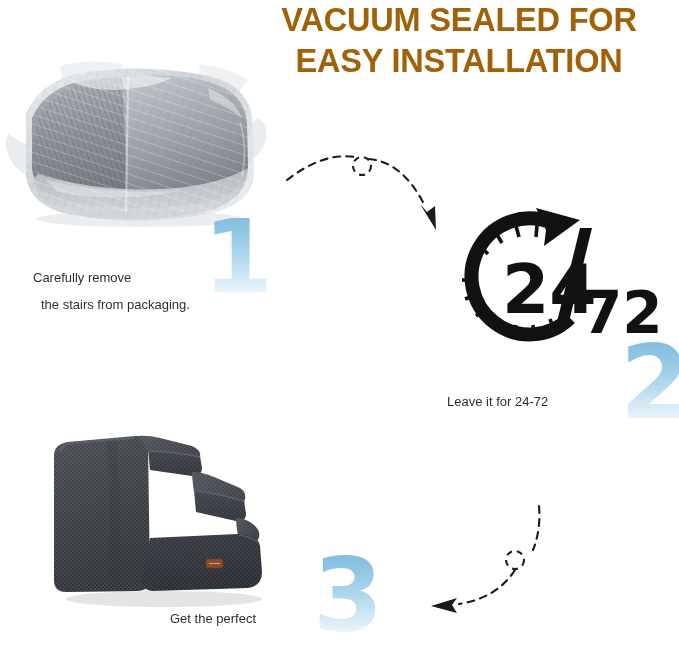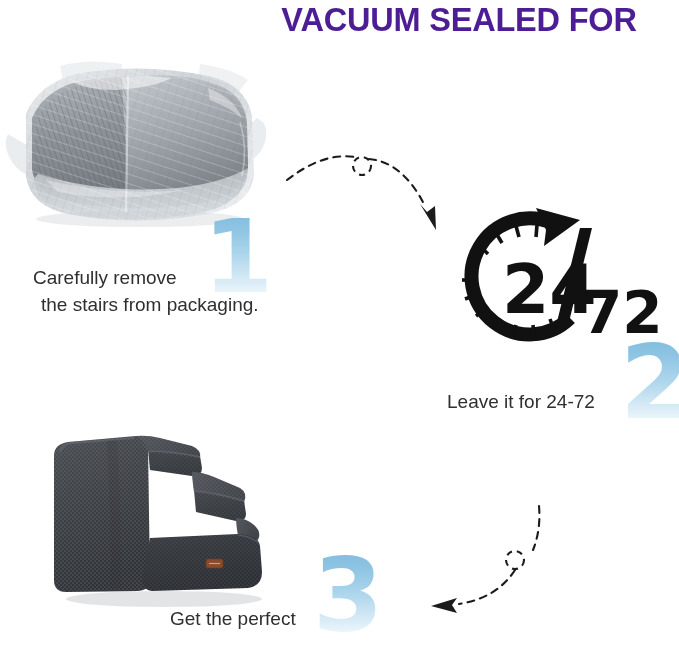--- a/index.html
+++ b/index.html
@@ -21,21 +21,21 @@
   .title {
     position: absolute;
     top: 0px;
     left: 239px;
     width: 440px;
     text-align: center;
     font-weight: bold;
     font-size: 32.5px;
     line-height: 41px;
     letter-spacing: -0.2px;
-    color: #4c1d95;
+    color: #a16207;
   }
   .title .tline { display: block; white-space: nowrap; }
   .title .tline.l2 { font-size: 32.5px; }
 
   
   .stepnum {
     position: absolute;
     font-family: "DejaVu Sans", sans-serif;
     font-weight: bold;
     line-height: 1;
@@ -52,21 +52,21 @@
     -webkit-text-fill-color: transparent;
     user-select: none;
   }
   #num1 { left: 203px; top: 207px; font-size: 101px; }
   #num2 { left: 620px; top: 333px; font-size: 101px; }
   #num3 { left: 313px; top: 546px; font-size: 101px; }
 
   
   .caption {
     position: absolute;
-    font-size: 19px;
+    font-size: 13px;
     line-height: 26.5px;
     color: #2f2f2f;
     white-space: nowrap;
   }
   #cap1 { left: 33px; top: 265px; }
   #cap2 { left: 447px; top: 389px; }
   #cap3 { left: 170px; top: 606px; }
   .caption .cline { display: block; }
   #cap1 .cline.b { margin-left: 8px; }
   #cap3 .cline.b { margin-left: 3px; }
@@ -81,20 +81,21 @@
 
   svg { display: block; overflow: visible; }
 </style>
 </head>
 <body>
 
 <div class="page">
 
   <div class="title">
     <span class="tline l1">VACUUM SEALED FOR</span>
+    <span class="tline l2">EASY INSTALLATION</span>
   </div>
 
   <div class="art" id="pkg-art">
     <svg viewBox="0 0 268 175" width="268" height="175">
       <defs>
         <linearGradient id="pkgWrap" x1="0" y1="0" x2="1" y2="1">
           <stop offset="0%" stop-color="#e9ecee"></stop>
           <stop offset="40%" stop-color="#cfd4d8"></stop>
           <stop offset="100%" stop-color="#eef1f3"></stop>
         </linearGradient>

